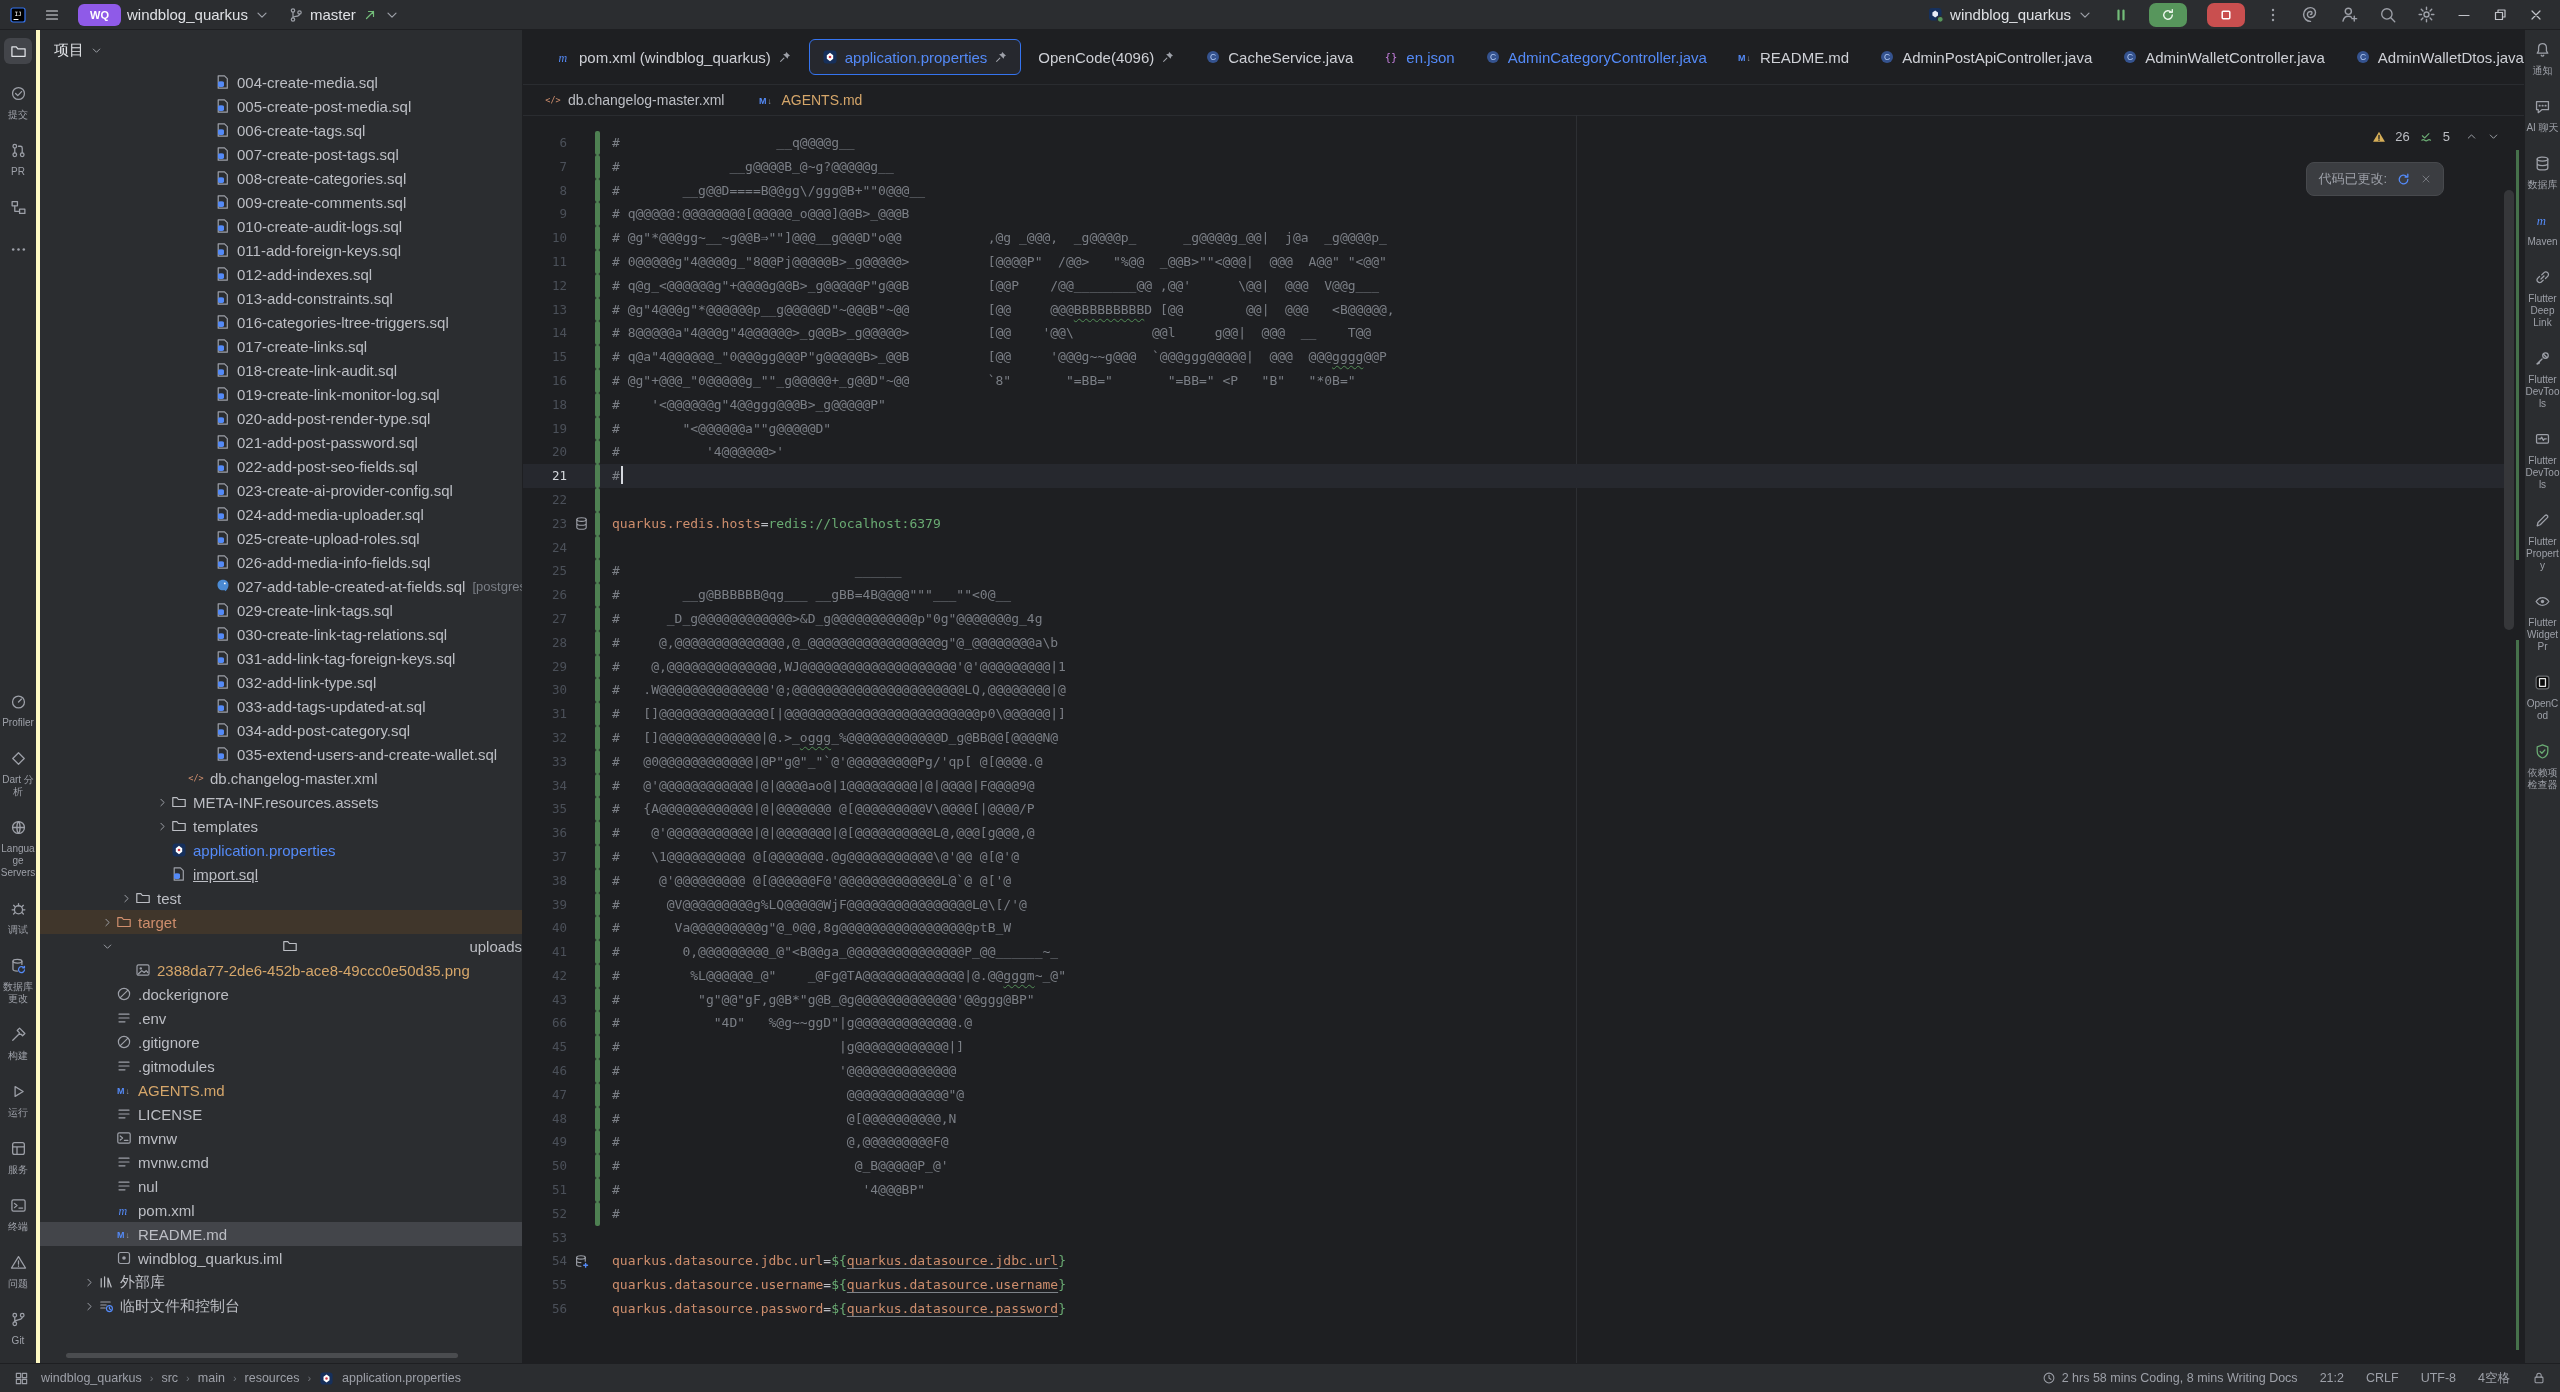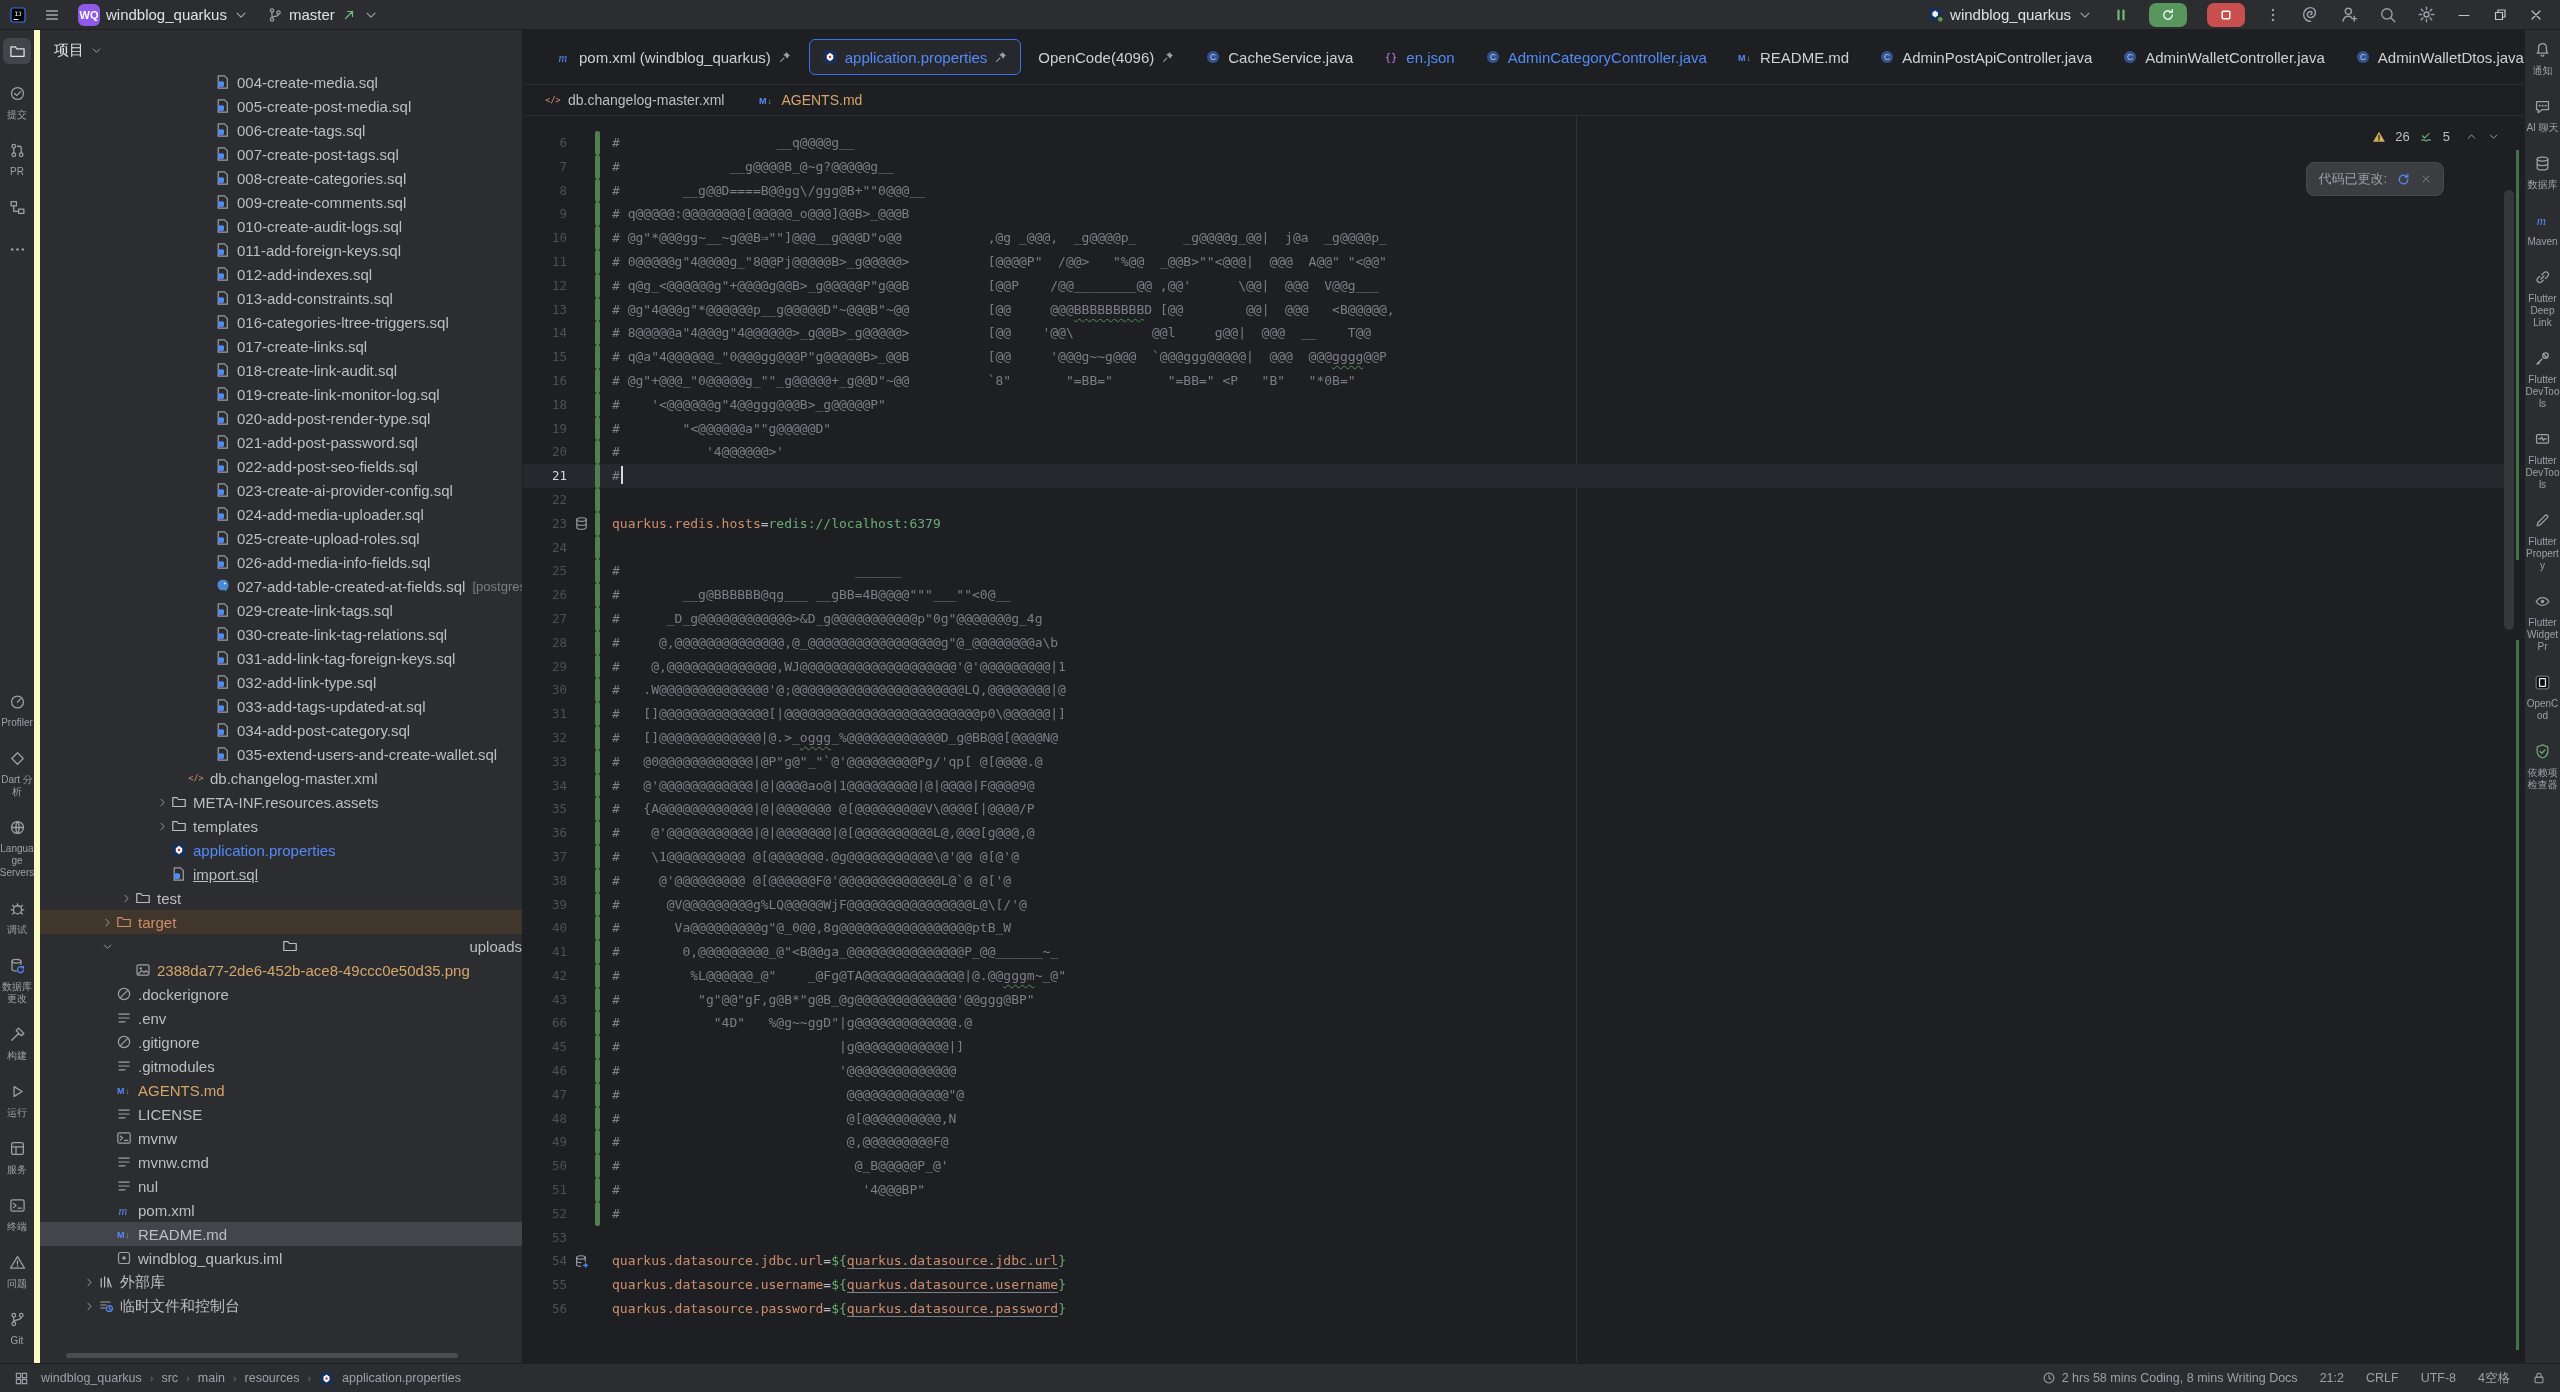--- a/index.html
+++ b/index.html
@@ -4,32 +4,32 @@
 <style>
   html,body{margin:0;padding:0;background:#1e1f22;}
   body{width:2560px;height:1392px;position:relative;overflow:hidden;
        font-family:"Liberation Sans",sans-serif;color:#bcbec4;font-size:15px;}
   .ico{display:inline-flex;width:16px;height:16px;flex:none;align-items:center;justify-content:center;}
   .ico svg{width:100%;height:100%;}
   
   #titlebar{position:absolute;left:0;top:0;width:2560px;height:30px;background:#2b2d30;
             border-bottom:1px solid #1e1f22;display:flex;align-items:center;box-sizing:border-box;}
   #titlebar .tb-left{display:flex;align-items:center;gap:18px;padding-left:10px;}
-  .avatar{width:22px;height:22px;border-radius:6px;background:#8f5ae8;color:#fff;font-size:11px;
+  .avatar{width:43px;height:22px;border-radius:6px;background:#8f5ae8;color:#fff;font-size:11px;
           font-weight:bold;display:flex;align-items:center;justify-content:center;}
   .tb-txt{color:#dfe1e5;}
   .tb-group{display:flex;align-items:center;gap:6px;cursor:pointer;color:#9da0a8;}
   #titlebar .tb-right{margin-left:auto;display:flex;align-items:center;gap:20px;padding-right:16px;}
   .tb-btn{width:38px;height:24px;border-radius:7px;display:flex;align-items:center;justify-content:center;}
   .tb-btn.green{background:#57965c;}
   .tb-btn.red{background:#c94f4f;}
   
   .stripe{position:absolute;top:30px;bottom:29px;background:#2b2d30;display:flex;flex-direction:column;
           align-items:center;box-sizing:border-box;z-index:3;}
-  #stripe-left{left:0;width:40px;border-right:6px solid #fef9c3;padding-top:8px;}
+  #stripe-left{left:0;width:40px;border-right:4px solid #fef9c3;padding-top:8px;}
   #stripe-right{right:0;width:36px;border-left:1px solid #1e1f22;padding-top:6px;}
   .stripe-item{display:flex;flex-direction:column;align-items:center;gap:3px;margin-bottom:16px;
                color:#9da0a8;font-size:10px;line-height:1.2;text-align:center;cursor:pointer;width:100%;}
   .stripe-item .ibox{width:28px;height:26px;display:flex;align-items:center;justify-content:center;border-radius:6px;}
   .stripe-item.active .ibox{background:#43454a;color:#dfe1e5;}
   .stripe-spacer{margin-top:auto;}
   .stripe-item .slabel{max-width:36px;word-wrap:break-word;}
   
   #tree{position:absolute;left:40px;top:30px;width:483px;bottom:29px;background:#2b2d30;
         overflow:hidden;border-right:1px solid #1e1f22;box-sizing:border-box;}

